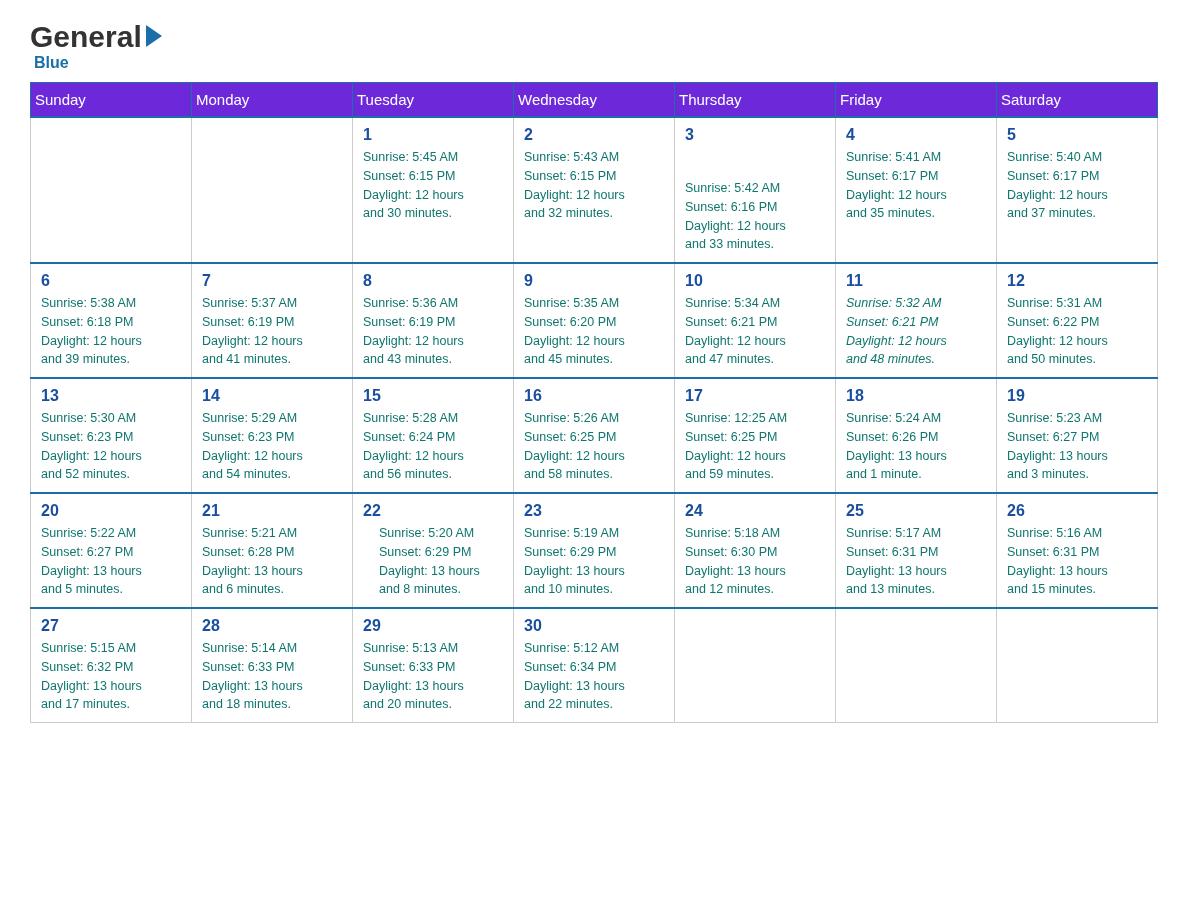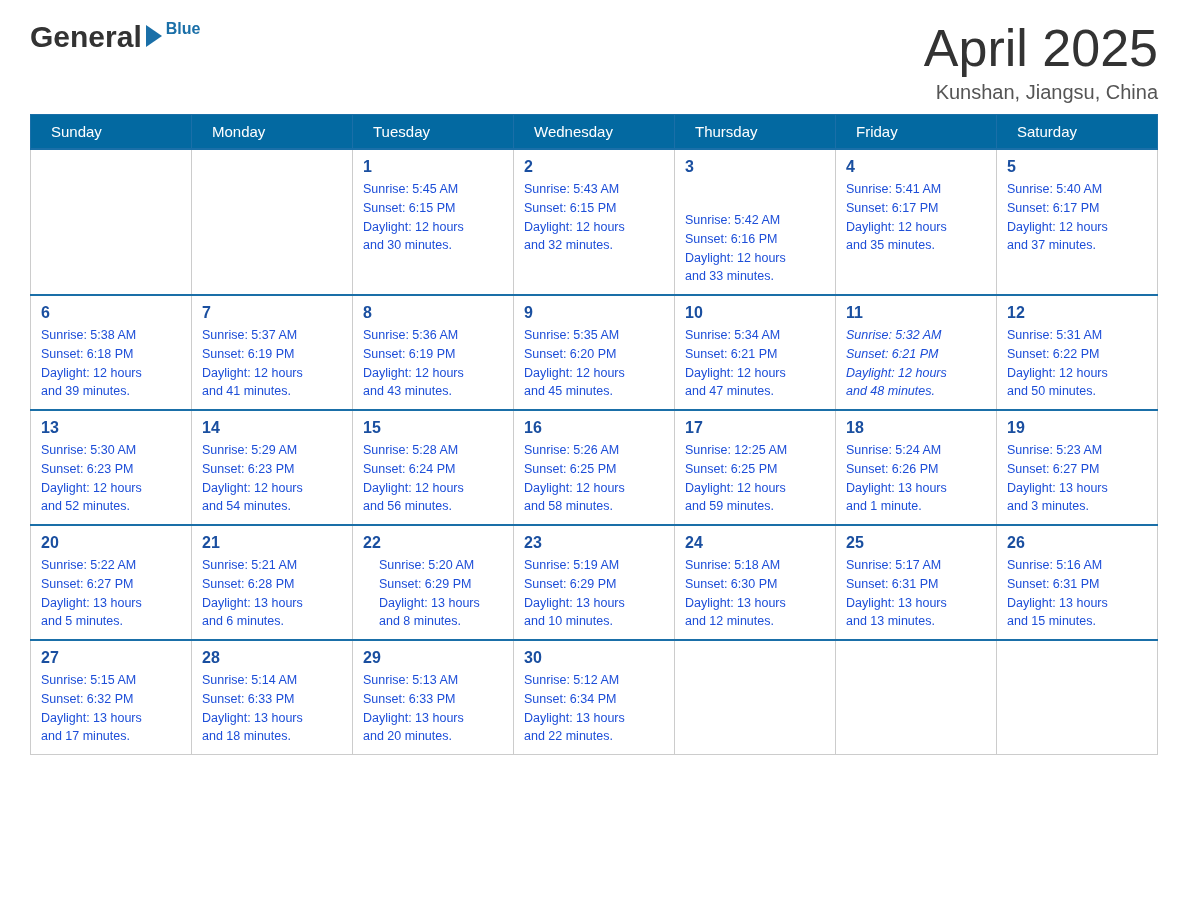--- a/index.html
+++ b/index.html
@@ -31,23 +31,23 @@
       font-weight: normal;
       color: #555;
       margin-top: 4px;
     }
     .calendar {
       width: 100%;
       border-collapse: collapse;
       margin-top: 10px;
     }
     .calendar th {
-      background-color: #0369a1;
+      background-color: #6d28d9;
       color: #fff;
-      padding: 8px 20px;
+      padding: 8px 4px;
       text-align: left;
       font-size: 15px;
       font-weight: normal;
       border: 1px solid #1a6fa8;
     }
     .calendar td {
       vertical-align: top;
       padding: 8px 10px;
       border: 1px solid #ccc;
       border-top: 2px solid #1a6fa8;
@@ -58,29 +58,29 @@
     }
     .calendar td .day-number {
       font-size: 16px;
       font-weight: bold;
       color: #1a4fa0;
       display: block;
       margin-bottom: 4px;
     }
     .calendar td .day-info {
       font-size: 12.5px;
-      color: #1d4ed8;
+      color: #0f766e;
       line-height: 1.5;
     }
     .calendar td.empty {
       background: #fff;
     }
     .logo-wrapper {
       display: flex;
-      flex-direction: row;
+      flex-direction: column;
     }
     .logo-row1 {
       display: flex;
       align-items: center;
     }
     .logo-general {
       font-size: 30px;
       font-weight: bold;
       color: #333;
     }
@@ -88,24 +88,20 @@
 </head>
 <body>
 
 <div class="header">
   <div class="logo-wrapper">
     <div class="logo-row1">
       <span class="logo-general">General</span>
       <span style="display:inline-block;width:0;height:0;border-top:11px solid transparent;border-bottom:11px solid transparent;border-left:16px solid #1a6fa8;margin-left:4px;margin-bottom:2px;"></span>
     </div>
     <div style="font-size:16px;font-weight:bold;color:#1a6fa8;margin-left:4px;">Blue</div>
-  </div>
-  <div class="title-area">
-    <h1>April 2025</h1>
-    <h2>Kunshan, Jiangsu, China</h2>
   </div>
 </div>
 
 <table class="calendar">
   <thead>
     <tr>
     <th>Sunday</th>
         <th>Monday</th>
         <th>Tuesday</th>
         <th>Wednesday</th>

